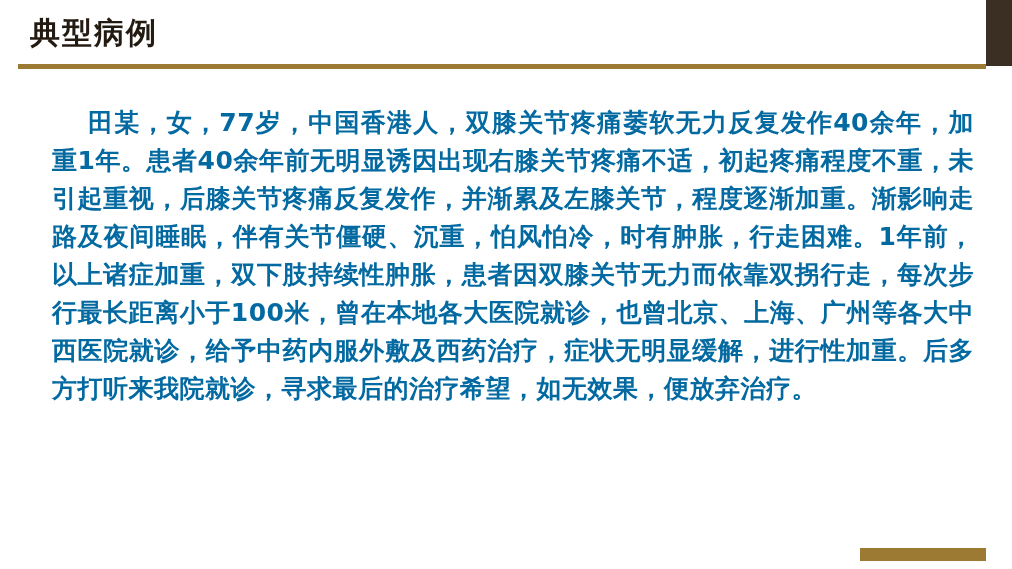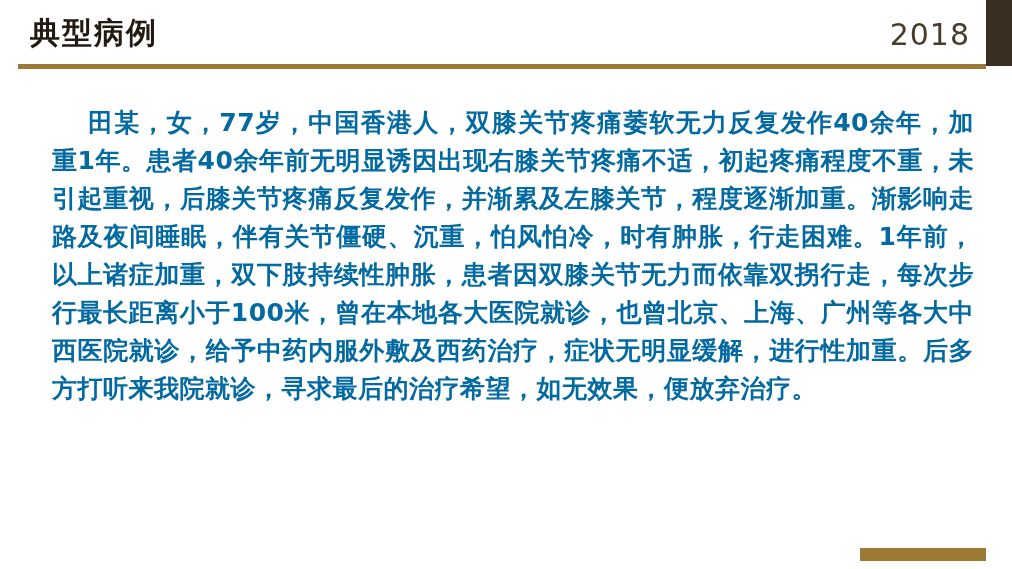--- a/index.html
+++ b/index.html
@@ -99,21 +99,20 @@
   }
 </style>
 </head>
 <body>
 
 <div class="slide">
 
   <div class="header">
     <div class="header-right-block"></div>
     <div class="header-title">典型病例</div>
-    <div class="header-year">2018</div>
     <div class="header-rule"></div>
   </div>
 
   <div class="body-text">田某，女，77岁，中国香港人，双膝关节疼痛萎软无力反复发作40余年，加重1年。患者40余年前无明显诱因出现右膝关节疼痛不适，初起疼痛程度不重，未引起重视，后膝关节疼痛反复发作，并渐累及左膝关节，程度逐渐加重。渐影响走路及夜间睡眠，伴有关节僵硬、沉重，怕风怕冷，时有肿胀，行走困难。1年前，以上诸症加重，双下肢持续性肿胀，患者因双膝关节无力而依靠双拐行走，每次步行最长距离小于100米，曾在本地各大医院就诊，也曾北京、上海、广州等各大中西医院就诊，给予中药内服外敷及西药治疗，症状无明显缓解，进行性加重。后多方打听来我院就诊，寻求最后的治疗希望，如无效果，便放弃治疗。</div>
 
   <div class="footer-bar"></div>
   <div class="footer-block"></div>
 
 </div>
 

